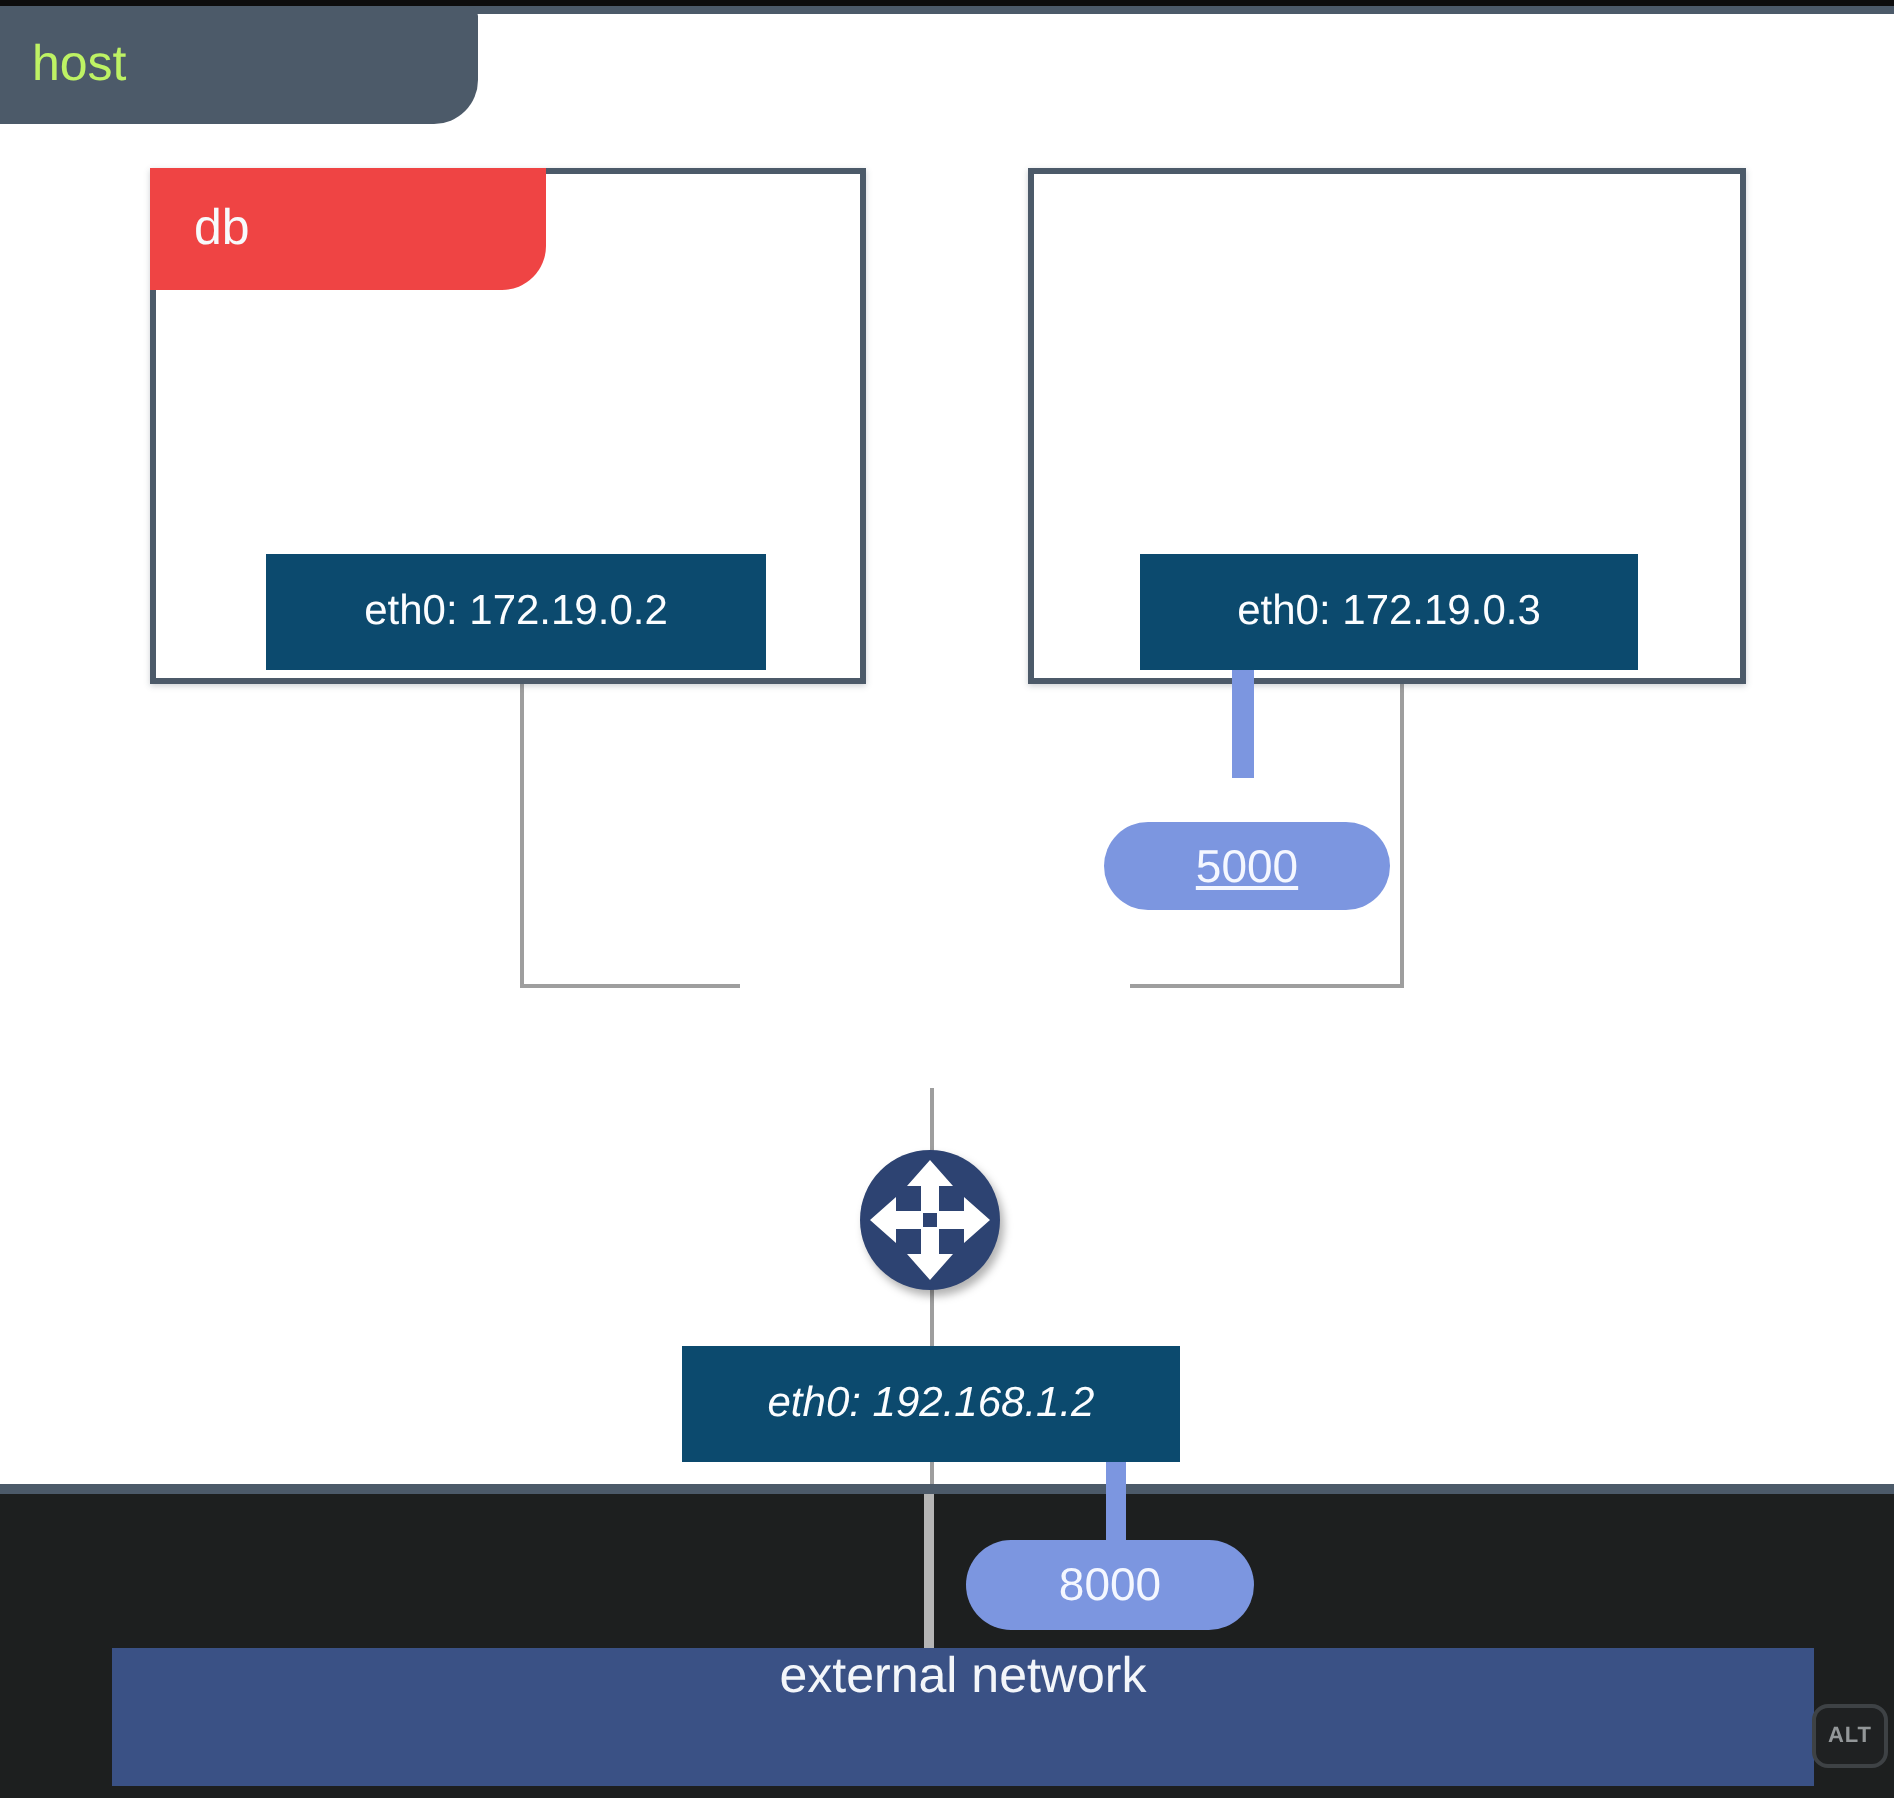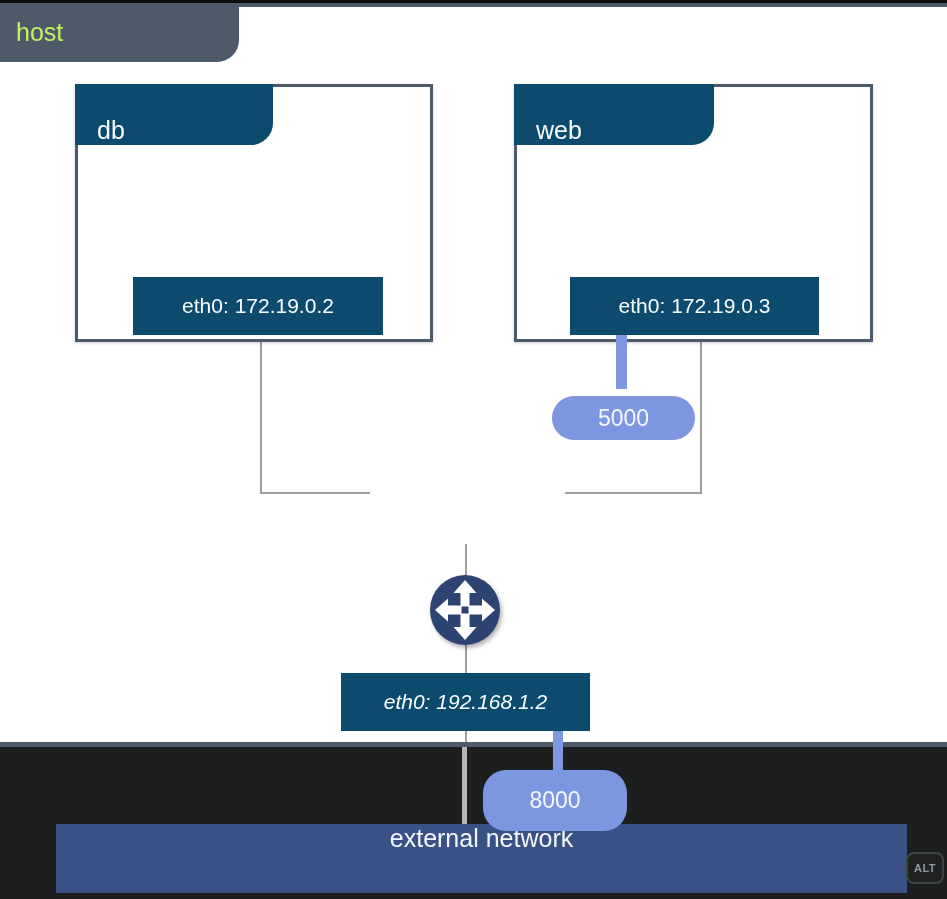--- a/index.html
+++ b/index.html
@@ -25,22 +25,22 @@
   }
 
   
   .node-box {
     background:#ffffff; border:3px solid #4c5a69; z-index:2;
     box-shadow:0 1px 3px rgba(60,70,85,.25);
   }
   .db-box  { left:75px;  top:84px; width:358px; height:258px; }
   .web-box { left:514px; top:84px; width:359px; height:258px; }
   .node-tab {
-    background:#0c4a6e; border-radius:0 0 22px 0; z-index:3;
-    display:flex; align-items:flex-end; padding-left:22px;
+    background:#ef4444; border-radius:0 0 22px 0; z-index:3;
+    display:flex; align-items:center; padding-left:22px;
     color:#f7fafc; font-size:25px;
   }
   .db-tab  { left:75px;  top:84px; width:198px; height:61px; }
   .web-tab { left:514px; top:84px; width:200px; height:61px; }
 
   
   .eth-label {
     background:#0c4a6e; color:#fbfdff; font-size:21px; z-index:4;
     display:flex; align-items:center; justify-content:center;
   }
@@ -61,22 +61,22 @@
   
   .port-wire { background:#7c96e0; z-index:8; }
   .port-wire-5000 { left:616px; top:335px; width:11px; height:54px; }
   .port-wire-8000 { left:553px; top:731px; width:10px; height:40px; }
 
   
   .port-pill {
     background:#7c96e0; color:#f4f7ff; font-size:23px; z-index:9;
     border-radius:23px; display:flex; align-items:center; justify-content:center;
   }
-  .pill-5000 { left:552px; top:396px; width:143px; height:44px; }
-  .pill-8000 { left:483px; top:770px; width:144px; height:61px; }
+  .pill-5000 { left:552px; top:411px; width:143px; height:44px;text-decoration:underline; }
+  .pill-8000 { left:483px; top:770px; width:144px; height:45px; }
 
   
   .bridge-node {
     left:368px; top:444px; width:199px; height:100px; background:#33497b; z-index:4;
     display:flex; align-items:center; justify-content:center;
     color:#f4f7fa; font-size:20px;
   }
 
   
   .router-icon { left:429px; top:574px; width:72px; height:72px; z-index:5;
@@ -115,23 +115,20 @@
 
   <div class="abs node-box db-box"></div>
   <div class="abs node-tab db-tab">
     <span>db</span>
   </div>
   <div class="abs eth-label db-eth">
     <span>eth0: 172.19.0.2</span>
   </div>
 
   <div class="abs node-box web-box"></div>
-  <div class="abs node-tab web-tab">
-    <span>web</span>
-  </div>
   <div class="abs eth-label web-eth">
     <span>eth0: 172.19.0.3</span>
   </div>
 
   <div class="abs port-wire port-wire-5000"></div>
   <div class="abs port-pill pill-5000">
     <span>5000</span>
   </div>
 
 

